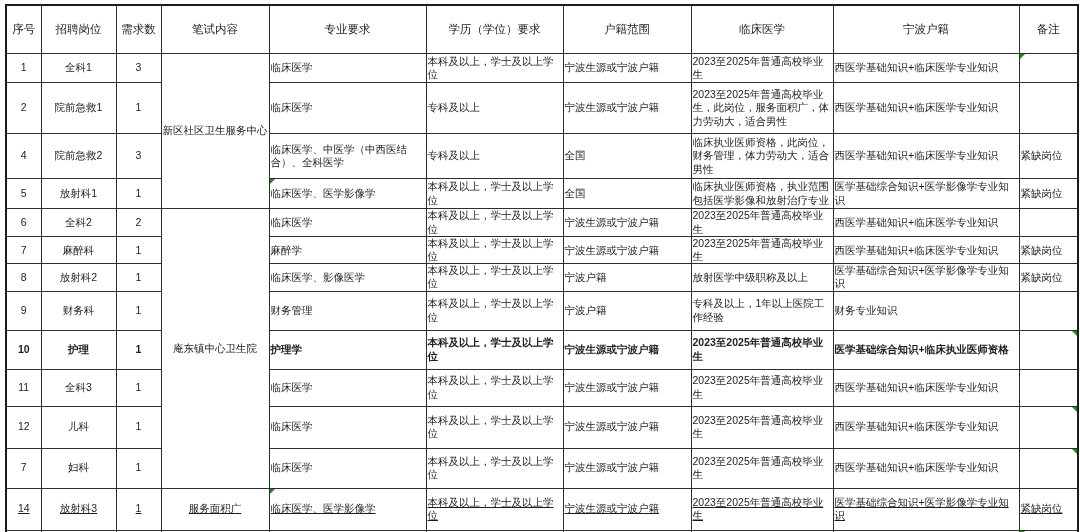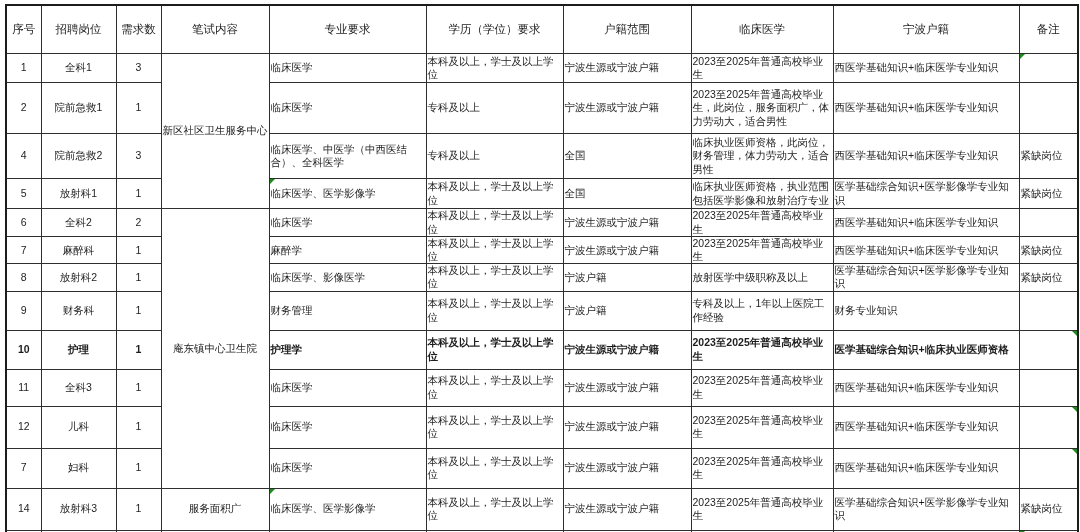--- a/index.html
+++ b/index.html
@@ -213,21 +213,21 @@
           <td class="al-c">1</td>
           <td class="al-l">临床医学</td>
           <td class="al-l">本科及以上，学士及以上学位</td>
           <td class="al-l">宁波生源或宁波户籍</td>
           <td class="al-l">2023至2025年普通高校毕业生</td>
           <td class="al-l">西医学基础知识+临床医学专业知识</td>
           <td class="al-l">
             <span class="flag-tr"></span>
           </td>
         </tr>
-        <tr style="height: 42px;">
+        <tr style="height: 42px; text-decoration: underline;">
           <td class="al-c">14</td>
           <td class="al-c">放射科3</td>
           <td class="al-c">1</td>
           <td class="al-c" rowspan="1">服务面积广</td>
           <td class="al-l">临床医学、医学影像学<span class="flag-tl"></span></td>
           <td class="al-l">本科及以上，学士及以上学位</td>
           <td class="al-l">宁波生源或宁波户籍</td>
           <td class="al-l">2023至2025年普通高校毕业生</td>
           <td class="al-l al-c">医学基础综合知识+医学影像学专业知识</td>
           <td class="al-l">紧缺岗位</td>

